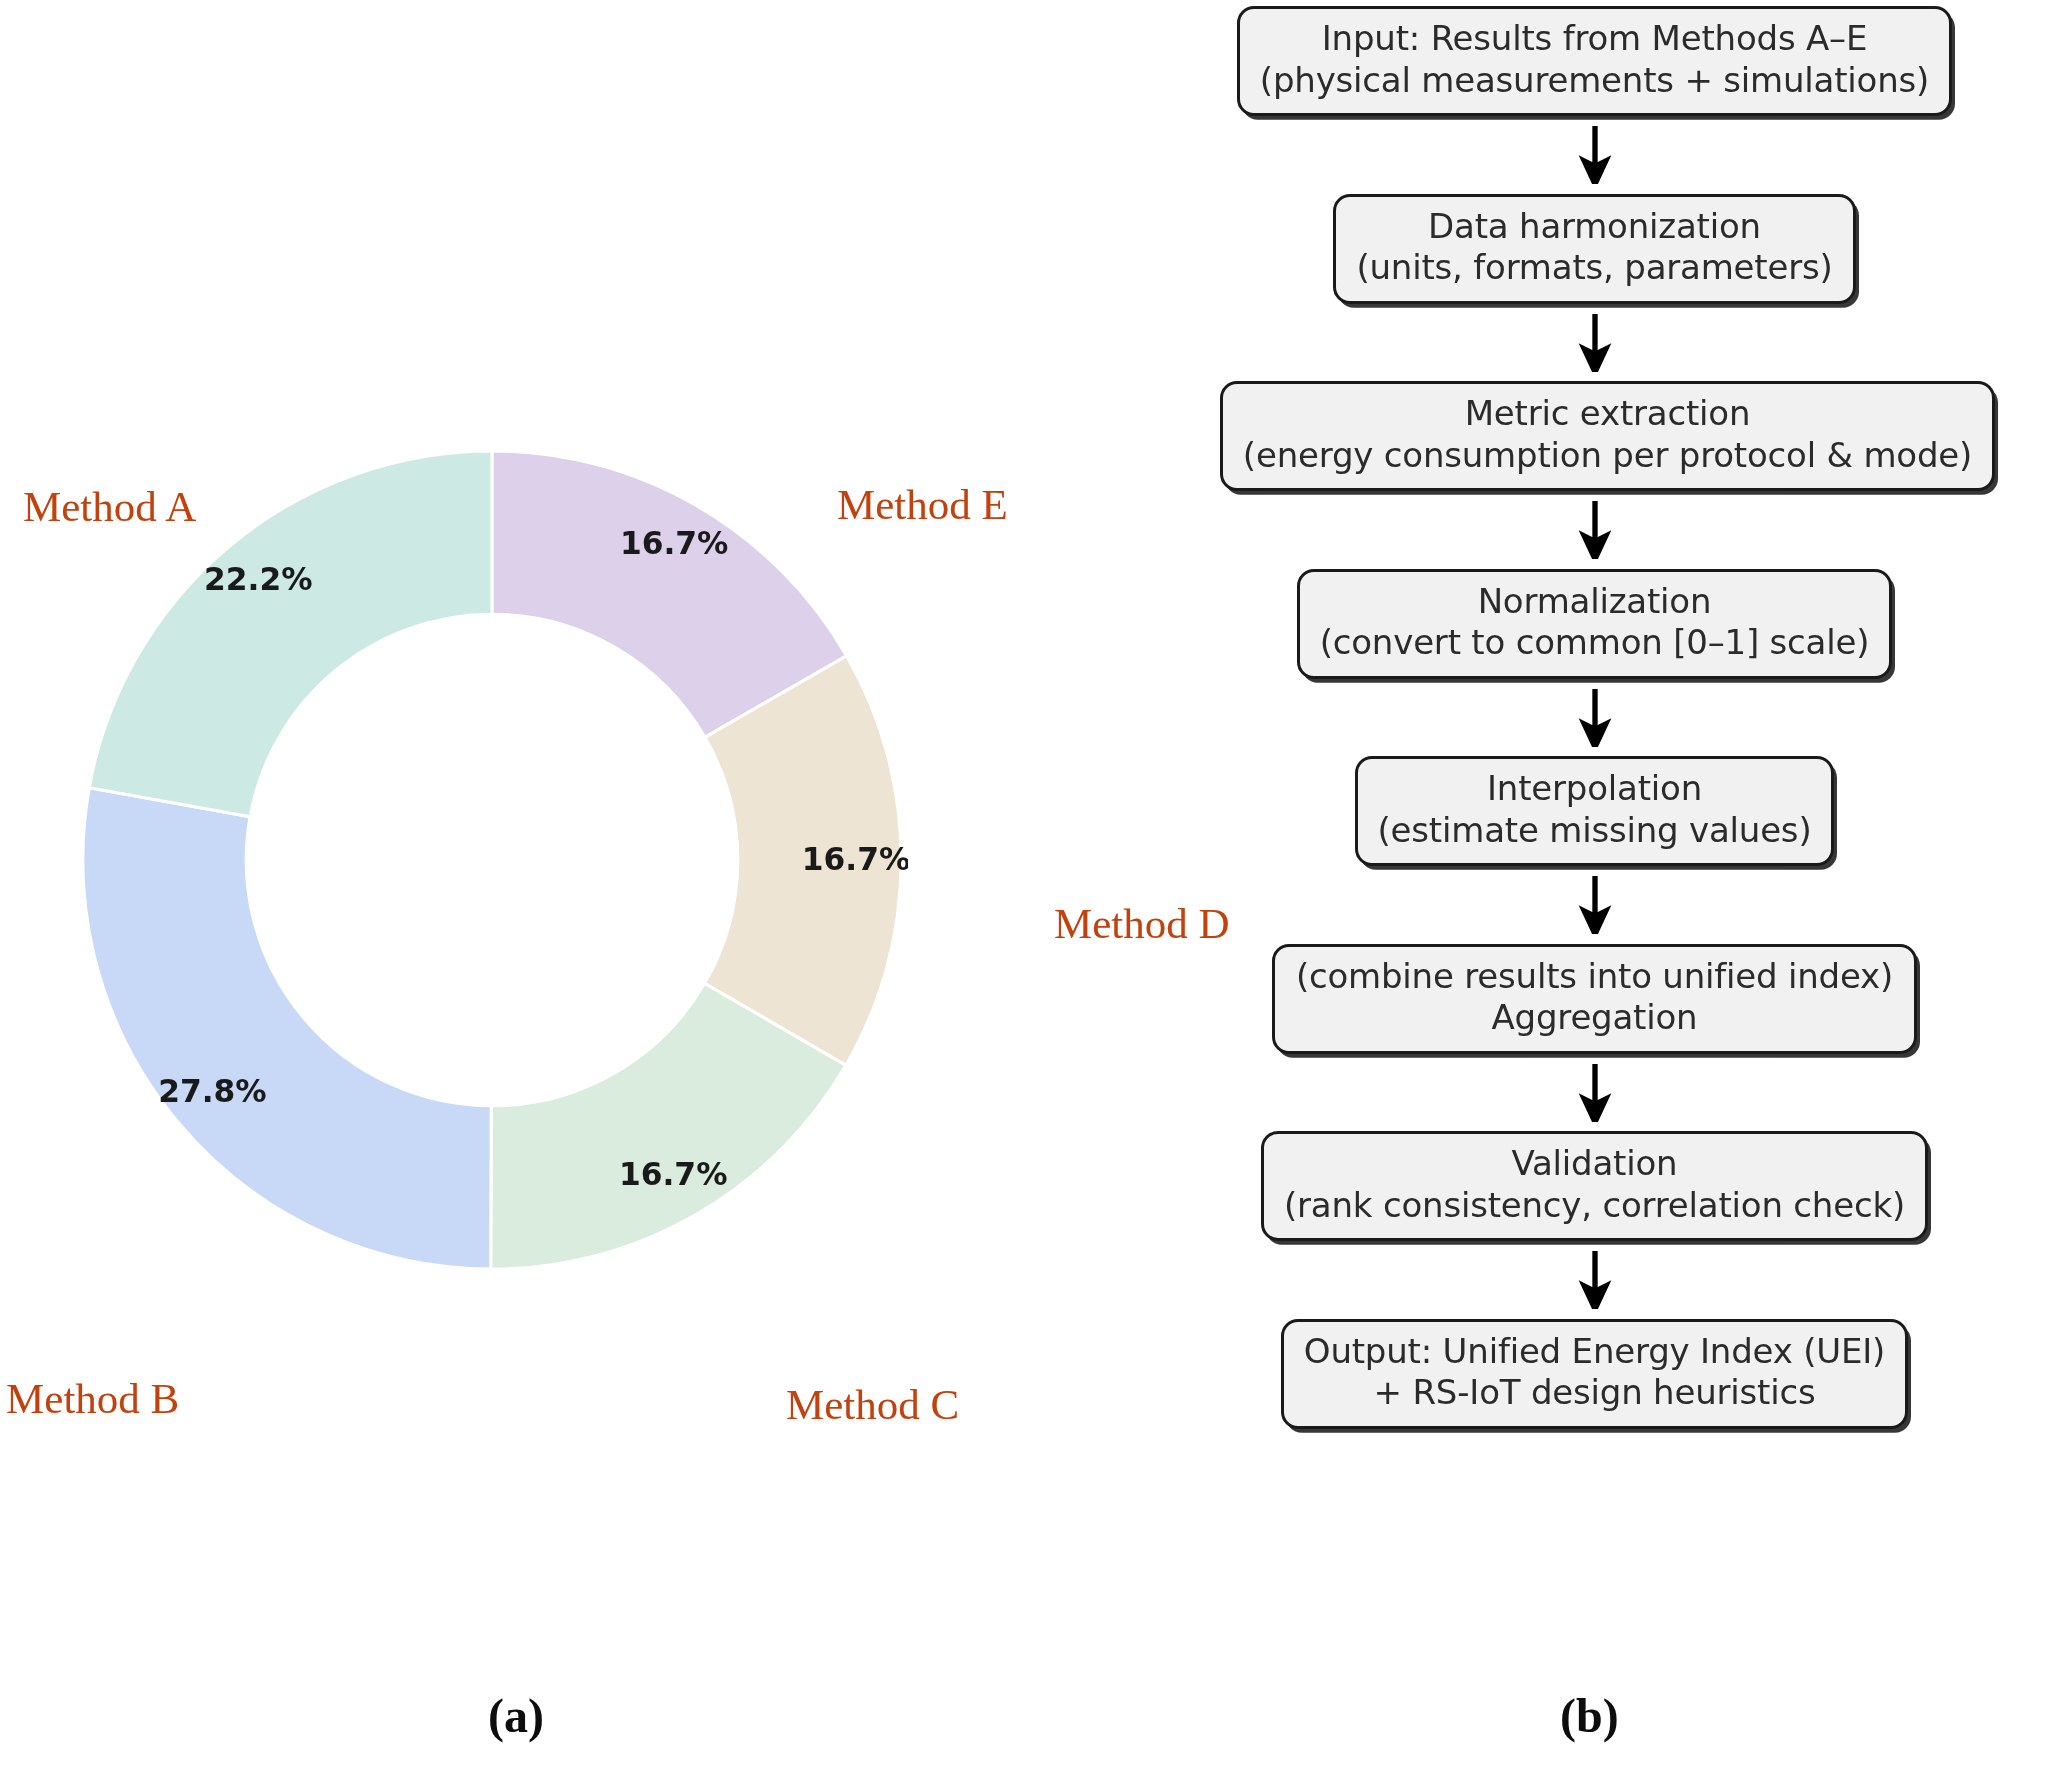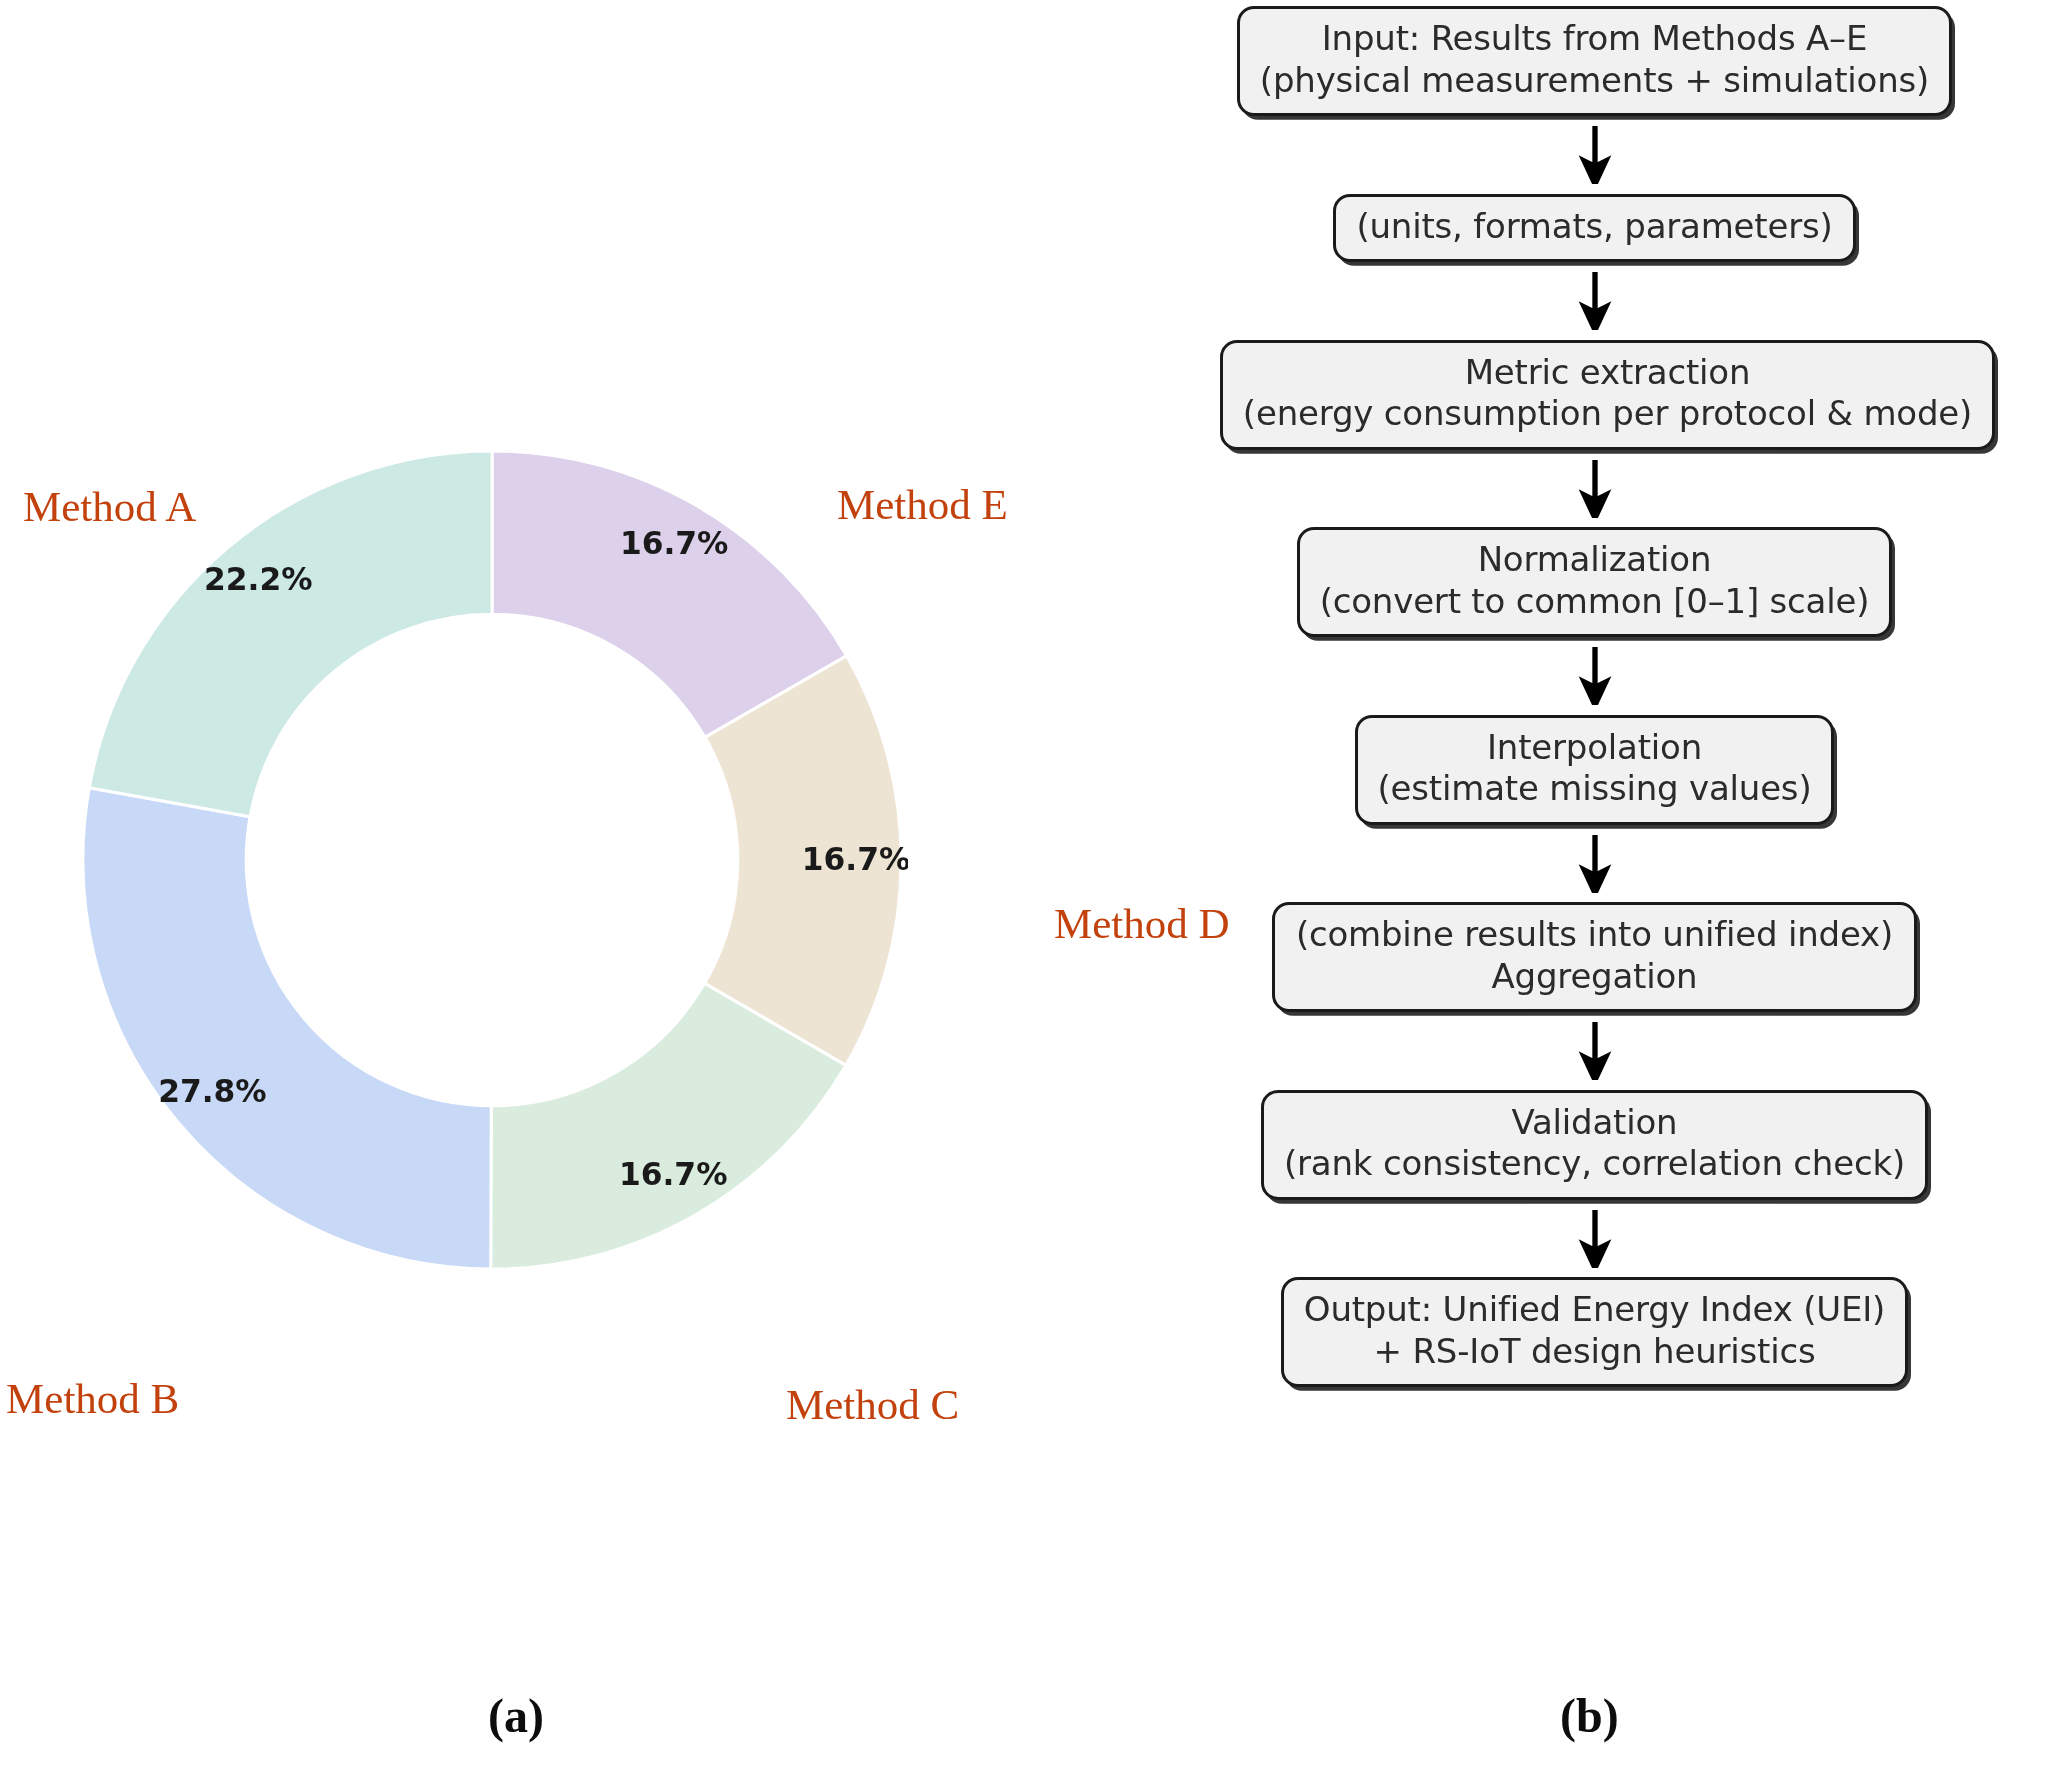--- a/index.html
+++ b/index.html
@@ -145,20 +145,21 @@
     <div class="flow-node w-input">
       <span class="ln">Input: Results from Methods A–E</span>
       <span class="ln">(physical measurements + simulations)</span>
     </div>
 
     <svg class="flow-arrow" viewBox="0 0 60 76">
       <path d="M30 0 L30 50 M30 76 L16 46 L30 53 L44 46 Z" fill="#000" stroke="#000" stroke-width="7" stroke-linejoin="miter"></path>
     </svg>
 
     <div class="flow-node w-harm">
+      <span class="ln">Data harmonization</span>
       <span class="ln">(units, formats, parameters)</span>
     </div>
 
     <svg class="flow-arrow" viewBox="0 0 60 76">
       <path d="M30 0 L30 50 M30 76 L16 46 L30 53 L44 46 Z" fill="#000" stroke="#000" stroke-width="7" stroke-linejoin="miter"></path>
     </svg>
 
     <div class="flow-node w-metric">
       <span class="ln">Metric extraction</span>
       <span class="ln">(energy consumption per protocol &amp; mode)</span>

